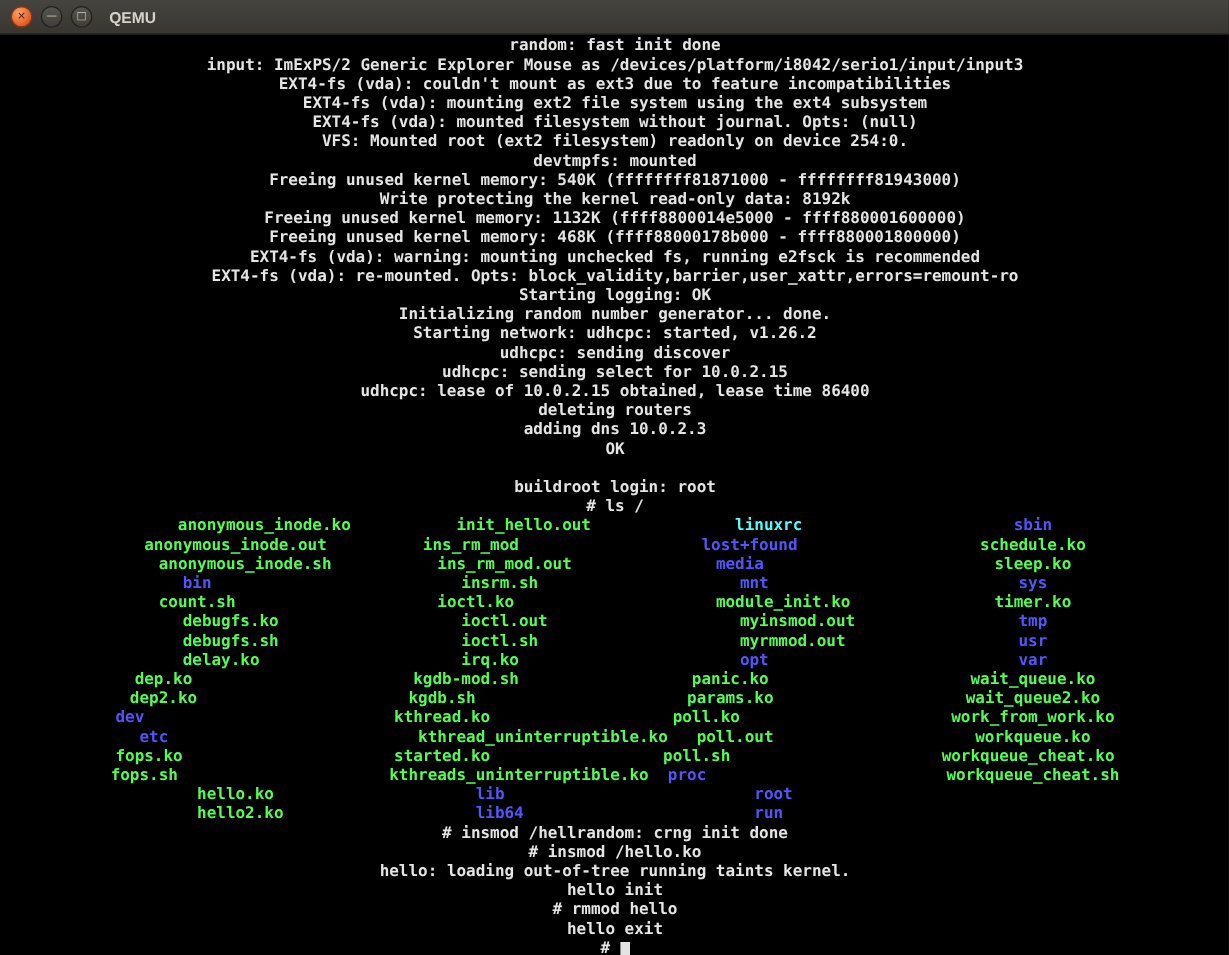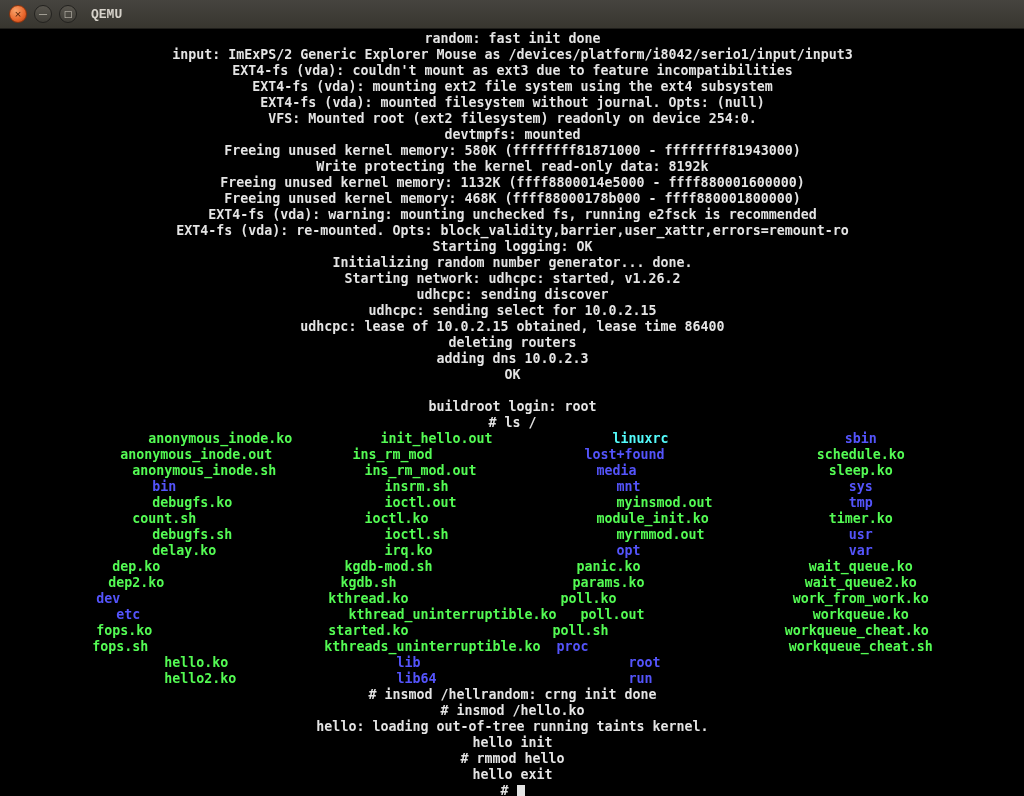--- a/index.html
+++ b/index.html
@@ -11,21 +11,21 @@
     height:28px;flex:none;
     background:linear-gradient(to bottom,#46443f,#38362f);
     border-bottom:1px solid #1f1e1b;
     display:flex;align-items:center;padding:0 9px;
   }
   .controls{display:flex;align-items:center;gap:7px;margin-right:14px;}
   .wbtn{width:16px;height:16px;border-radius:50%;display:flex;align-items:center;justify-content:center;cursor:pointer;}
   .wbtn .glyph{font-family:"DejaVu Sans",sans-serif;font-size:9px;line-height:1;}
   .wbtn.close{background:radial-gradient(circle at 35% 30%,#f9a36b,var(--close_btn) 60%,#b83c10);border:1px solid #8f350e;color:#471c06;}
   .wbtn.min,.wbtn.max{background:linear-gradient(#57544d,#403e38);border:1px solid #23221f;color:#cfcabf;}
-  .title{color:var(--titlebar_fg);font-family:Liberation Mono, monospace;font-weight:bold;font-size:13px;}
+  .title{color:var(--titlebar_fg);font-family:Liberation Sans, sans-serif;font-weight:bold;font-size:13px;}
 
   
   .terminal{flex:1;background:var(--terminal_bg);overflow:hidden;padding:2px 0 0 1px;cursor:text;text-align:center;}
   #console{font-family:"DejaVu Sans Mono",monospace;font-weight:bold;font-size:13.3px;color:var(--terminal_fg);}
   .line{height:16px;line-height:16px;white-space:pre;}
   .green{color:var(--green);margin-top:35px;}
   .blue{color:var(--blue);margin-top:39px;}
   .cyan{color:var(--cyan);margin-top:12px;}
   .cursor{display:inline-block;width:8px;height:13px;background:var(--terminal_fg);vertical-align:text-bottom;}
 </style>
@@ -49,21 +49,21 @@
   </div>
   <div class="terminal">
     <div id="console">
         <div class="line"><span>random: fast init done</span></div>
         <div class="line"><span>input: ImExPS/2 Generic Explorer Mouse as /devices/platform/i8042/serio1/input/input3</span></div>
         <div class="line"><span>EXT4-fs (vda): couldn't mount as ext3 due to feature incompatibilities</span></div>
         <div class="line"><span>EXT4-fs (vda): mounting ext2 file system using the ext4 subsystem</span></div>
         <div class="line"><span>EXT4-fs (vda): mounted filesystem without journal. Opts: (null)</span></div>
         <div class="line"><span>VFS: Mounted root (ext2 filesystem) readonly on device 254:0.</span></div>
         <div class="line"><span>devtmpfs: mounted</span></div>
-        <div class="line"><span>Freeing unused kernel memory: 580K (ffffffff81871000 - ffffffff81943000)</span></div>
+        <div class="line"><span>Freeing unused kernel memory: 540K (ffffffff81871000 - ffffffff81943000)</span></div>
         <div class="line"><span>Write protecting the kernel read-only data: 8192k</span></div>
         <div class="line"><span>Freeing unused kernel memory: 1132K (ffff8800014e5000 - ffff880001600000)</span></div>
         <div class="line"><span>Freeing unused kernel memory: 468K (ffff88000178b000 - ffff880001800000)</span></div>
         <div class="line"><span>EXT4-fs (vda): warning: mounting unchecked fs, running e2fsck is recommended</span></div>
         <div class="line"><span>EXT4-fs (vda): re-mounted. Opts: block_validity,barrier,user_xattr,errors=remount-ro</span></div>
         <div class="line"><span>Starting logging: OK</span></div>
         <div class="line"><span>Initializing random number generator... done.</span></div>
         <div class="line"><span>Starting network: udhcpc: started, v1.26.2</span></div>
         <div class="line"><span>udhcpc: sending discover</span></div>
         <div class="line"><span>udhcpc: sending select for 10.0.2.15</span></div>
@@ -71,22 +71,22 @@
         <div class="line"><span>deleting routers</span></div>
         <div class="line"><span>adding dns 10.0.2.3</span></div>
         <div class="line"><span>OK</span></div>
         <div class="line"><span></span></div>
         <div class="line"><span>buildroot login: root</span></div>
         <div class="line"><span># ls /</span></div>
         <div class="line"><span class="green">anonymous_inode.ko           </span><span class="green">init_hello.out               </span><span class="cyan">linuxrc                      </span><span class="blue">sbin</span></div>
         <div class="line"><span class="green">anonymous_inode.out          </span><span class="green">ins_rm_mod                   </span><span class="blue">lost+found                   </span><span class="green">schedule.ko</span></div>
         <div class="line"><span class="green">anonymous_inode.sh           </span><span class="green">ins_rm_mod.out               </span><span class="blue">media                        </span><span class="green">sleep.ko</span></div>
         <div class="line"><span class="blue">bin                          </span><span class="green">insrm.sh                     </span><span class="blue">mnt                          </span><span class="blue">sys</span></div>
+        <div class="line"><span class="green">count.sh                     </span><span class="green">ioctl.ko                     </span><span class="green">module_init.ko               </span><span class="green">timer.ko</span></div>
         <div class="line"><span class="green">debugfs.ko                   </span><span class="green">ioctl.out                    </span><span class="green">myinsmod.out                 </span><span class="blue">tmp</span></div>
-        <div class="line"><span class="green">count.sh                     </span><span class="green">ioctl.ko                     </span><span class="green">module_init.ko               </span><span class="green">timer.ko</span></div>
         <div class="line"><span class="green">debugfs.sh                   </span><span class="green">ioctl.sh                     </span><span class="green">myrmmod.out                  </span><span class="blue">usr</span></div>
         <div class="line"><span class="green">delay.ko                     </span><span class="green">irq.ko                       </span><span class="blue">opt                          </span><span class="blue">var</span></div>
         <div class="line"><span class="green">dep.ko                       </span><span class="green">kgdb-mod.sh                  </span><span class="green">panic.ko                     </span><span class="green">wait_queue.ko</span></div>
         <div class="line"><span class="green">dep2.ko                      </span><span class="green">kgdb.sh                      </span><span class="green">params.ko                    </span><span class="green">wait_queue2.ko</span></div>
         <div class="line"><span class="blue">dev                          </span><span class="green">kthread.ko                   </span><span class="green">poll.ko                      </span><span class="green">work_from_work.ko</span></div>
         <div class="line"><span class="blue">etc                          </span><span class="green">kthread_uninterruptible.ko   </span><span class="green">poll.out                     </span><span class="green">workqueue.ko</span></div>
         <div class="line"><span class="green">fops.ko                      </span><span class="green">started.ko                  </span><span class="green">poll.sh                      </span><span class="green">workqueue_cheat.ko</span></div>
         <div class="line"><span class="green">fops.sh                      </span><span class="green">kthreads_uninterruptible.ko  </span><span class="blue">proc                         </span><span class="green">workqueue_cheat.sh</span></div>
         <div class="line"><span class="green">hello.ko                     </span><span class="blue">lib                          </span><span class="blue">root                         </span></div>
         <div class="line"><span class="green">hello2.ko                    </span><span class="blue">lib64                        </span><span class="blue">run                          </span></div>

